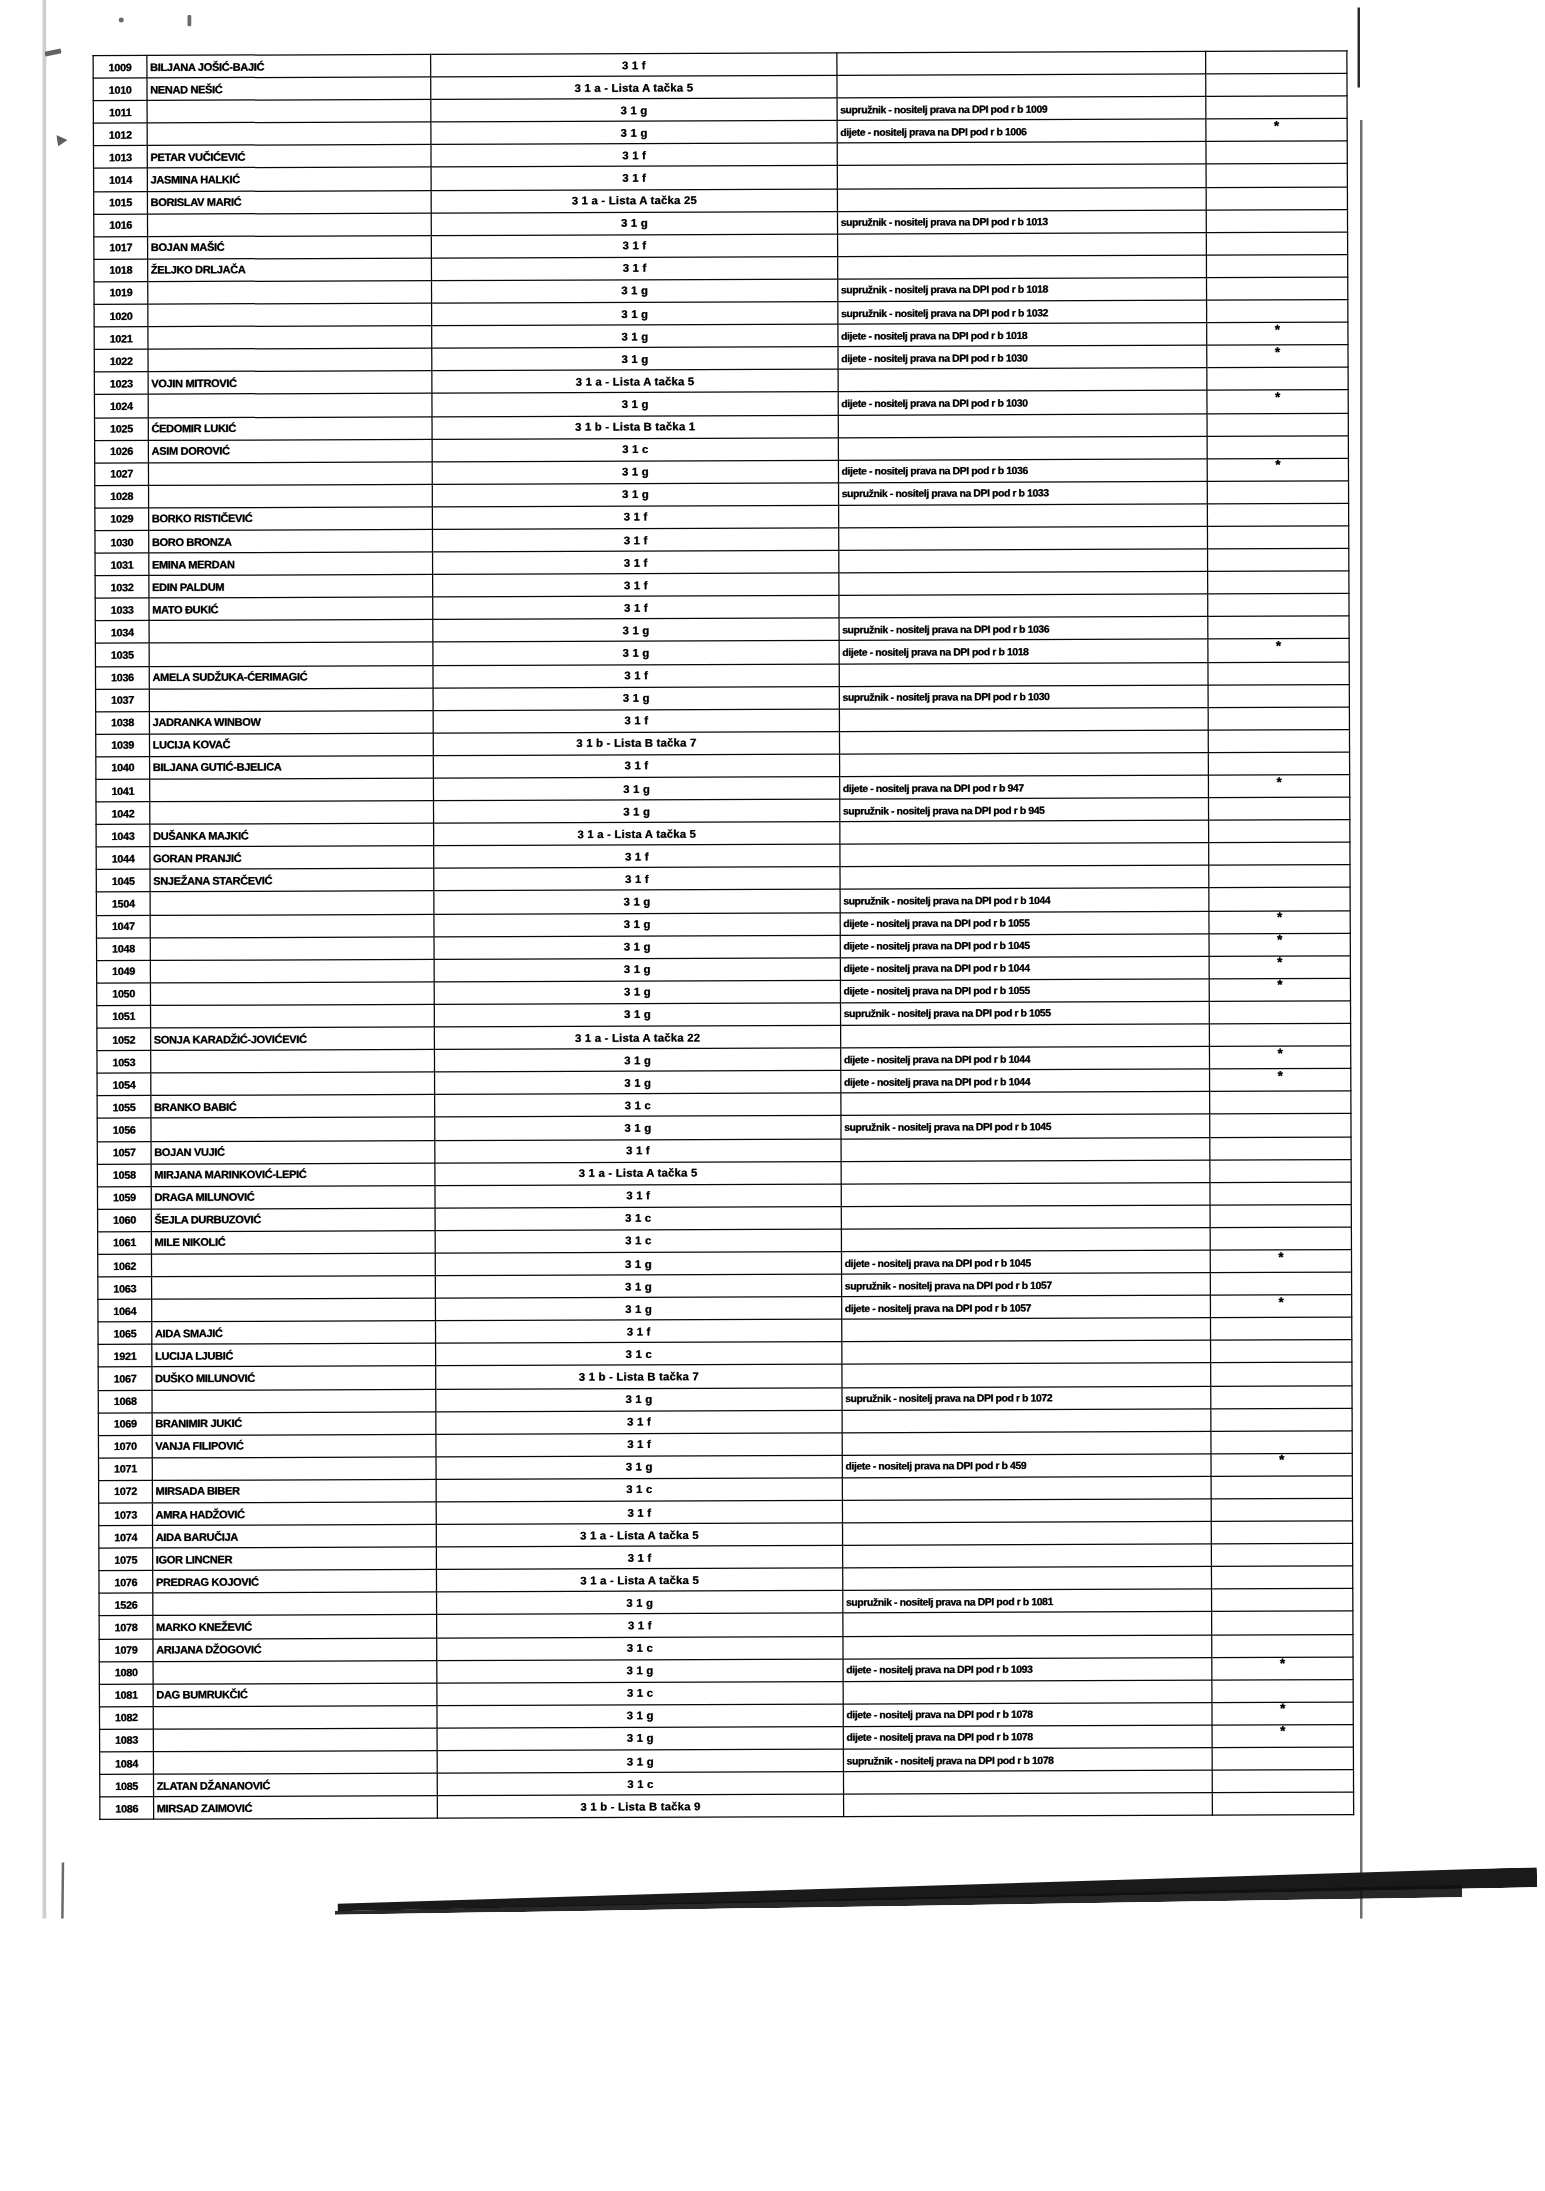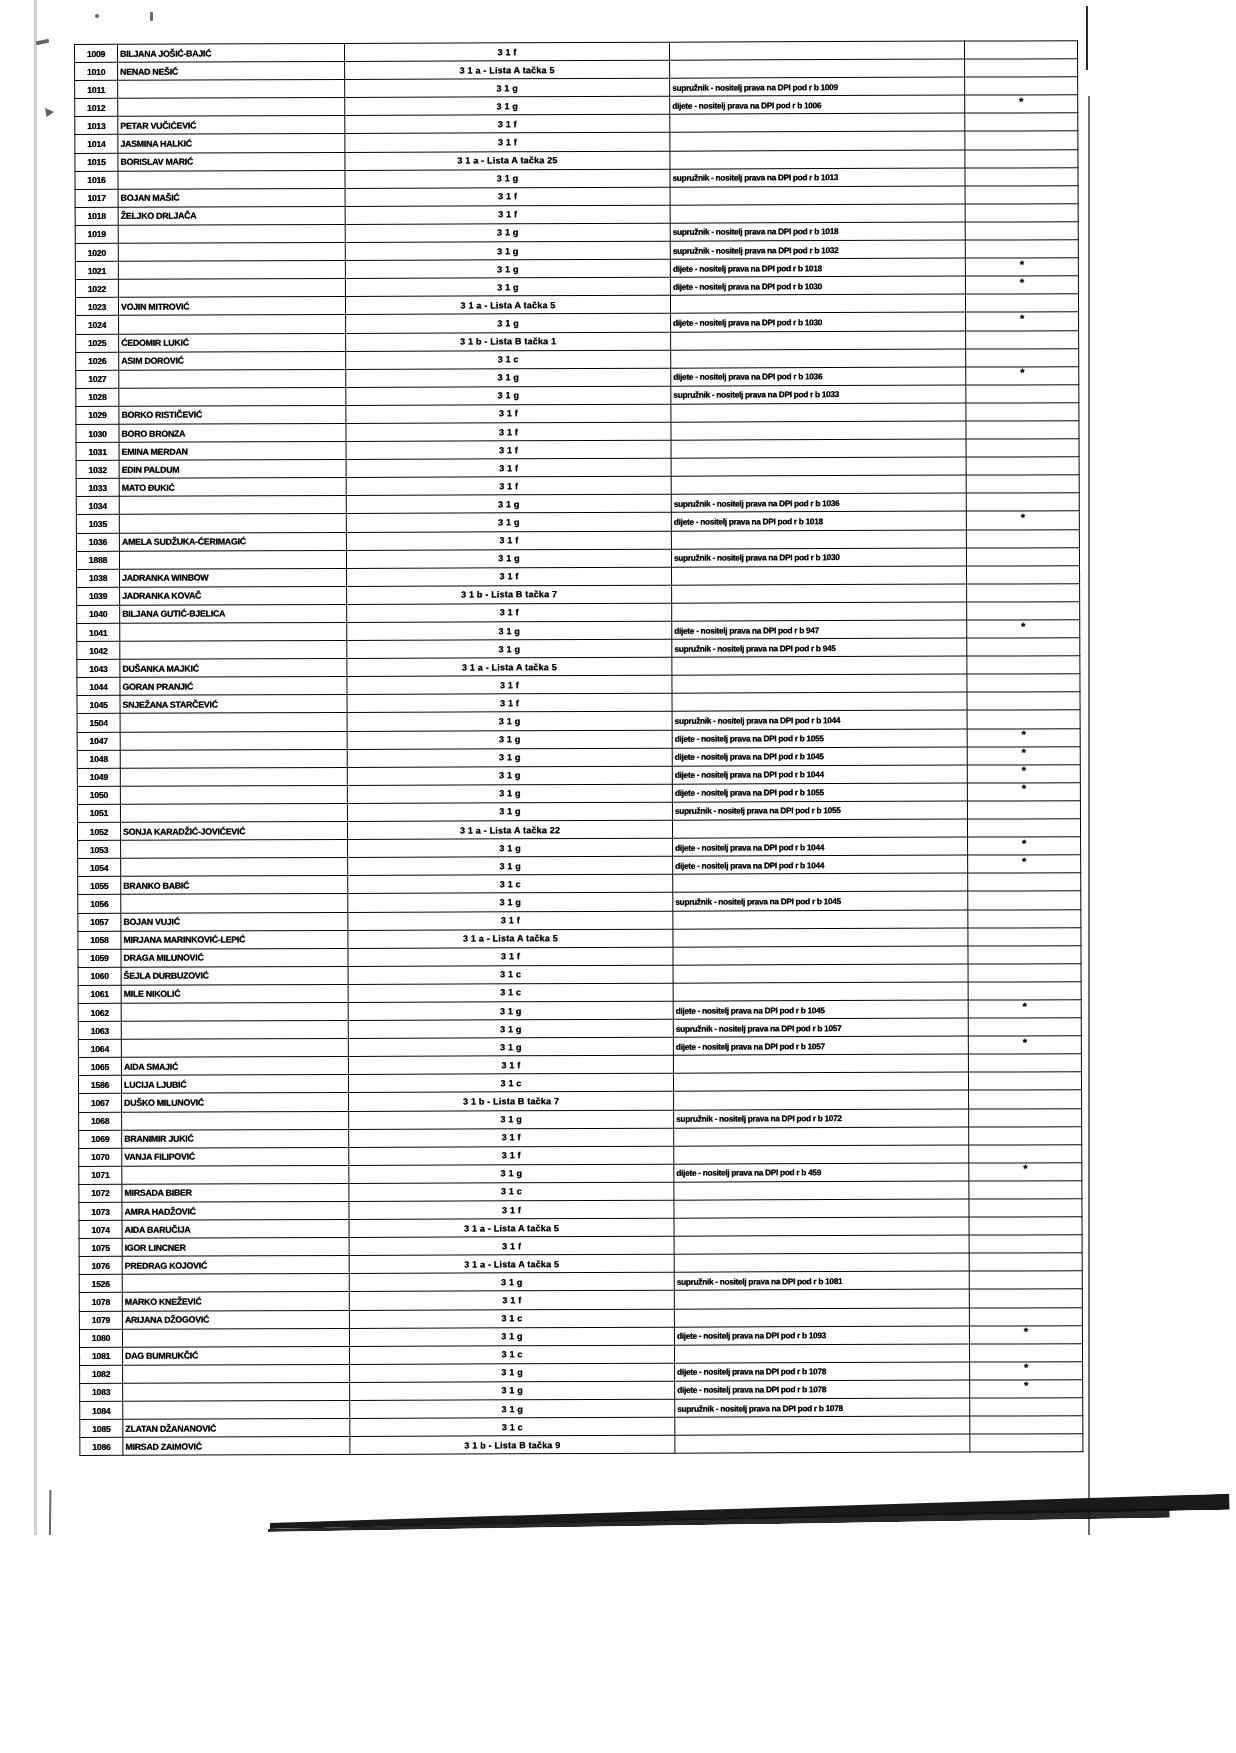--- a/index.html
+++ b/index.html
@@ -358,36 +358,36 @@
             <td class="c-mark"><span class="mark-dot">*</span></td>
           </tr>
           <tr>
             <td class="c-num">1036</td>
             <td class="c-name">AMELA SUDŽUKA-ĆERIMAGIĆ</td>
             <td class="c-code">3 1 f</td>
             <td class="c-note"></td>
             <td class="c-mark"><span class="mark-dot"></span></td>
           </tr>
           <tr>
-            <td class="c-num">1888</td>
+            <td class="c-num">1037</td>
             <td class="c-name"></td>
             <td class="c-code">3 1 g</td>
             <td class="c-note">supružnik - nositelj prava na DPI pod r b  1030</td>
             <td class="c-mark"><span class="mark-dot"></span></td>
           </tr>
           <tr>
             <td class="c-num">1038</td>
             <td class="c-name">JADRANKA WINBOW</td>
             <td class="c-code">3 1 f</td>
             <td class="c-note"></td>
             <td class="c-mark"><span class="mark-dot"></span></td>
           </tr>
           <tr>
             <td class="c-num">1039</td>
-            <td class="c-name">JADRANKA KOVAČ</td>
+            <td class="c-name">LUCIJA KOVAČ</td>
             <td class="c-code">3 1 b  -  Lista B tačka 7</td>
             <td class="c-note"></td>
             <td class="c-mark"><span class="mark-dot"></span></td>
           </tr>
           <tr>
             <td class="c-num">1040</td>
             <td class="c-name">BILJANA GUTIĆ-BJELICA</td>
             <td class="c-code">3 1 f</td>
             <td class="c-note"></td>
             <td class="c-mark"><span class="mark-dot"></span></td>
@@ -561,21 +561,21 @@
             <td class="c-mark"><span class="mark-dot">*</span></td>
           </tr>
           <tr>
             <td class="c-num">1065</td>
             <td class="c-name">AIDA SMAJIĆ</td>
             <td class="c-code">3 1 f</td>
             <td class="c-note"></td>
             <td class="c-mark"><span class="mark-dot"></span></td>
           </tr>
           <tr>
-            <td class="c-num">1586</td>
+            <td class="c-num">1921</td>
             <td class="c-name">LUCIJA LJUBIĆ</td>
             <td class="c-code">3 1 c</td>
             <td class="c-note"></td>
             <td class="c-mark"><span class="mark-dot"></span></td>
           </tr>
           <tr>
             <td class="c-num">1067</td>
             <td class="c-name">DUŠKO MILUNOVIĆ</td>
             <td class="c-code">3 1 b  -  Lista B tačka 7</td>
             <td class="c-note"></td>

